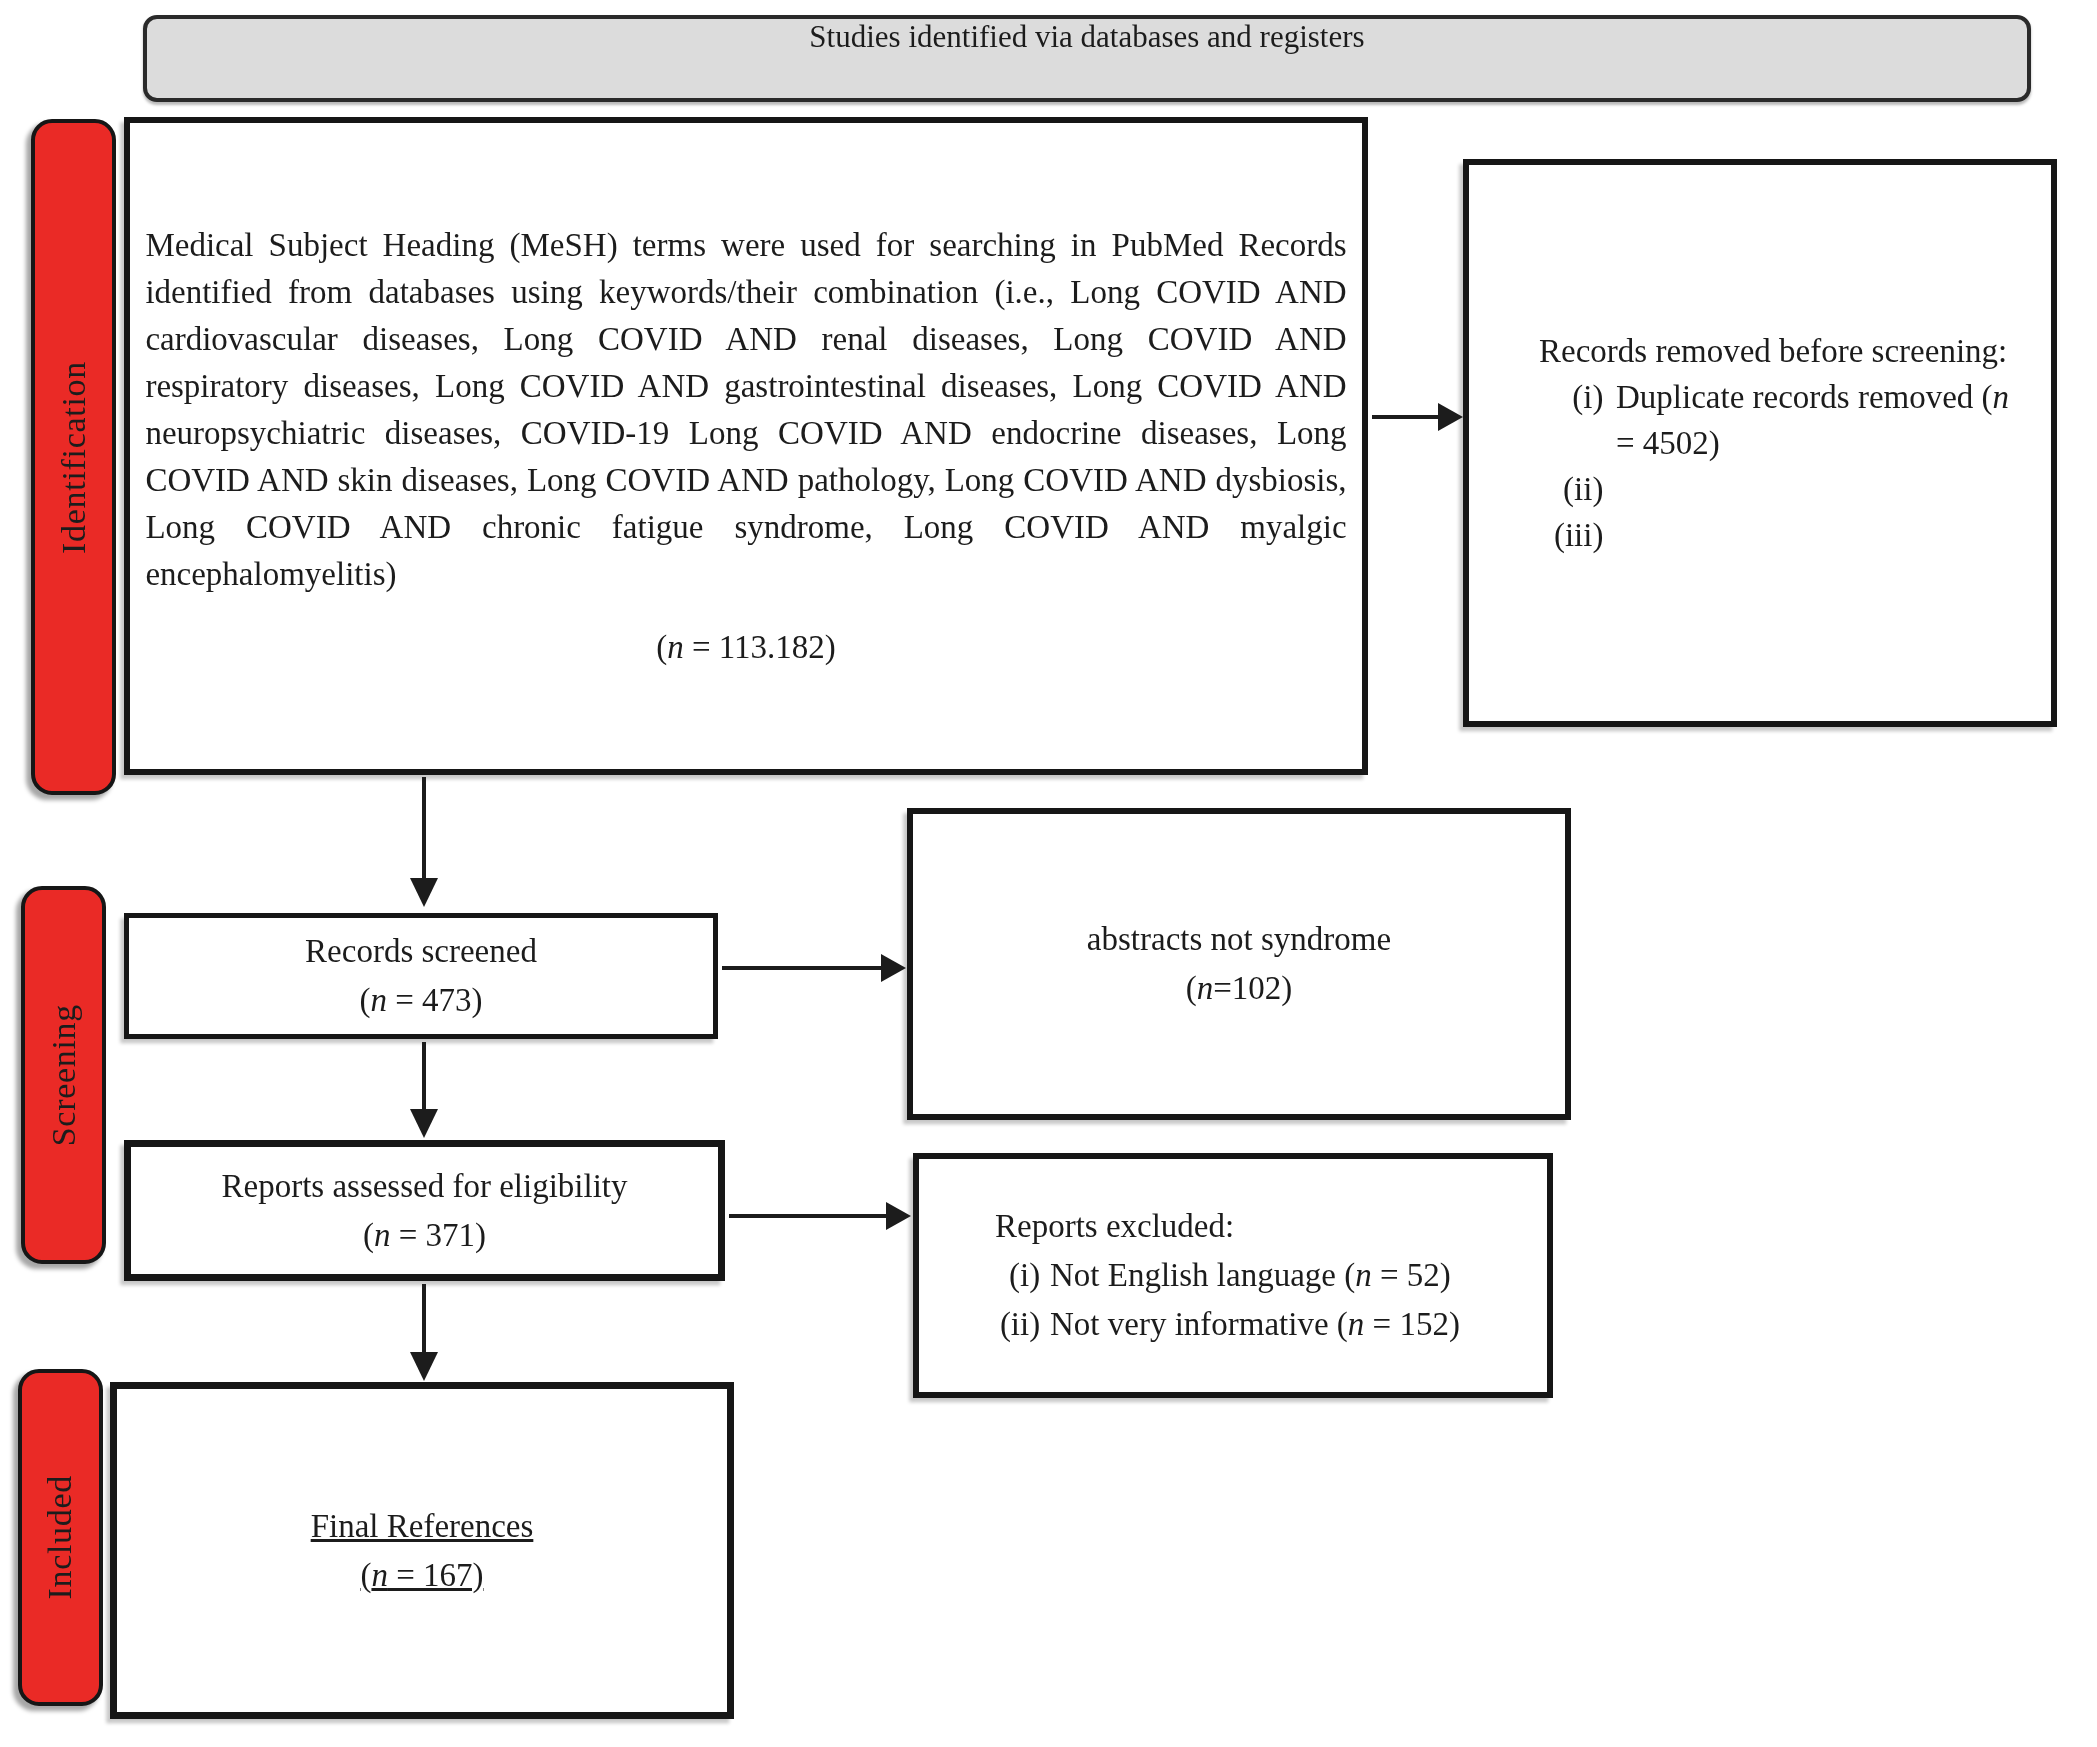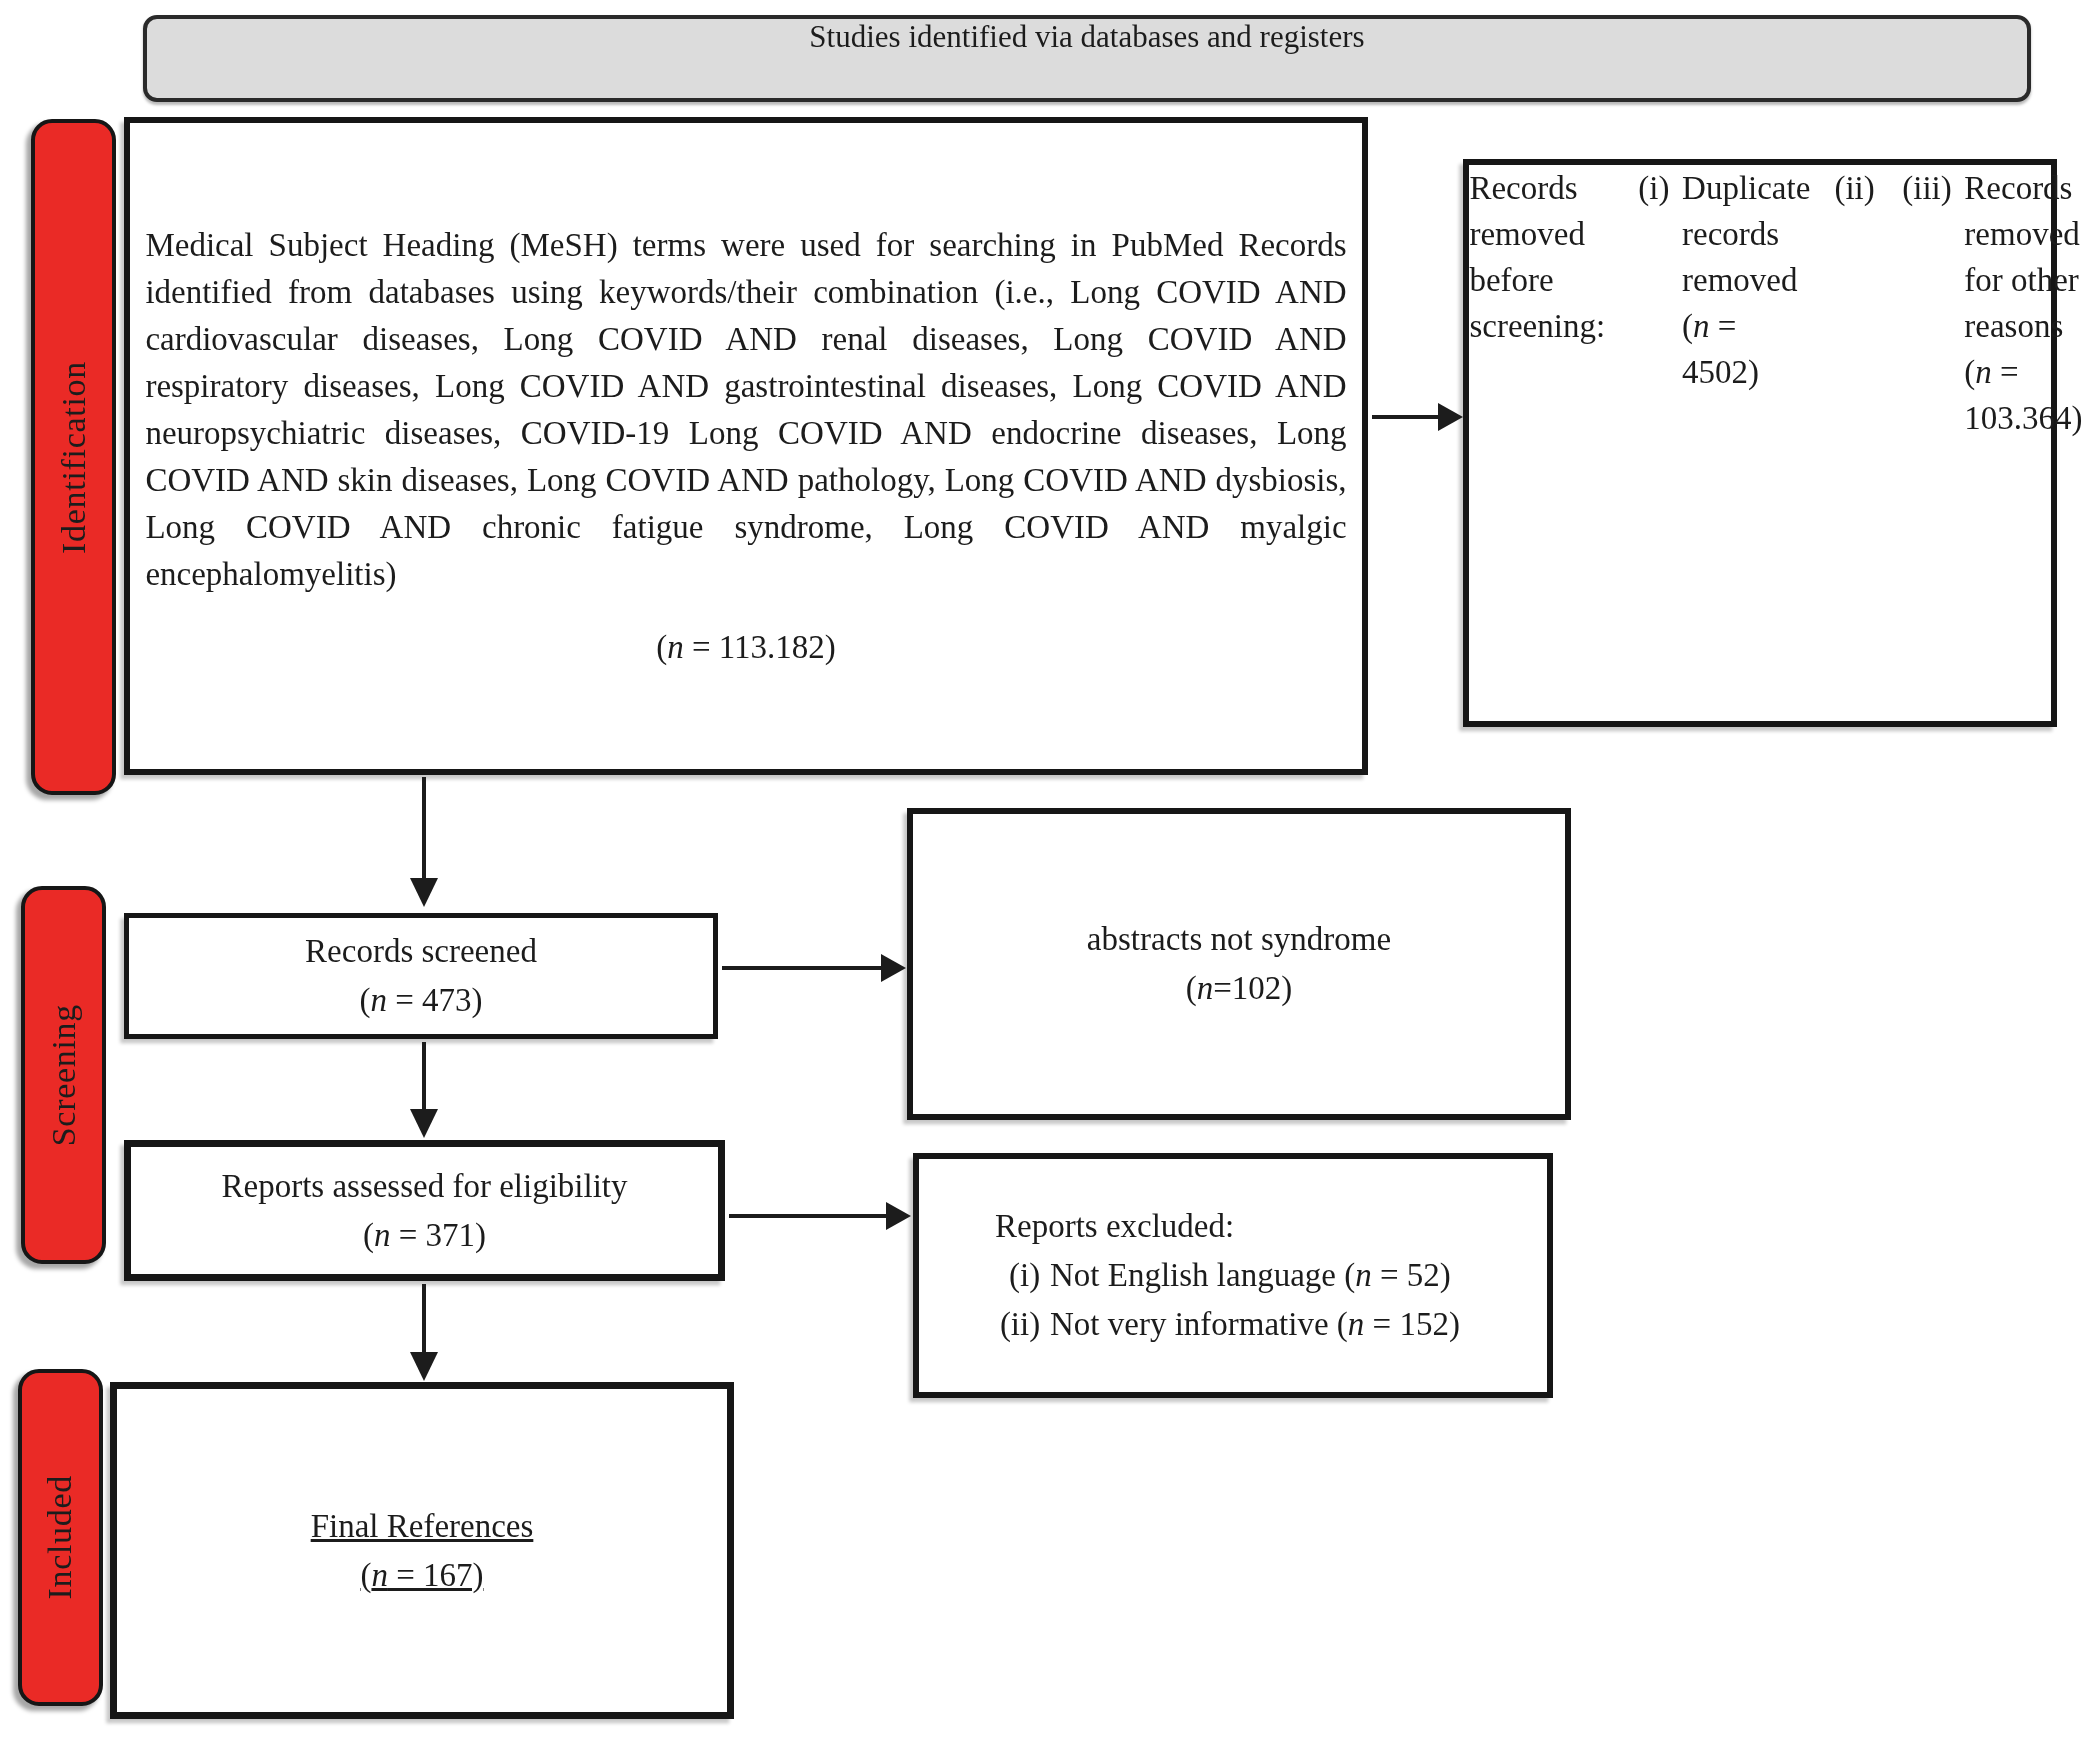--- a/index.html
+++ b/index.html
@@ -62,21 +62,21 @@
     line-height: 49px;
   }
 
   .box-main { left: 124px; top: 117px; width: 1244px; height: 658px;
               display: flex; flex-direction: column; justify-content: center;
               padding: 0 15.4px; gap: 26px; }
   .box-main .para { text-align: justify; line-height: 47px; }
   .box-main .count { text-align: center; line-height: 47px; }
 
   .box-removed { left: 1463px; top: 159px; width: 594px; height: 568px;
-                 display: flex; flex-direction: row; justify-content: center;
+                 display: flex; flex-direction: column; justify-content: center;
                  padding-left: 70px; padding-right: 38px; line-height: 46px; }
   .box-rep-excluded { left: 913px; top: 1145px; width: 640px; height: 245px;
                  display: flex; flex-direction: column; justify-content: center;
                  padding-left: 76px; padding-right: 21px; line-height: 49px; margin-top: 8px; }
 
   .list-row { display: flex; }
   .list-num { flex: 0 0 77px; text-align: right; padding-right: 12.6px; box-sizing: border-box; }
   .list-num-sm { flex: 0 0 55px; text-align: right; padding-right: 9.8px; box-sizing: border-box; }
   .list-txt { flex: 1; }
   .box-removed .list-txt { max-width: 399px; }
@@ -140,21 +140,20 @@
   <div>Records removed before screening:</div>
   <div class="list-row">
     <div class="list-num">(i)</div>
     <div class="list-txt">Duplicate records removed (<i>n</i> = 4502)</div>
   </div>
   <div class="list-row">
     <div class="list-num">(ii)</div>
   </div>
   <div class="list-row">
     <div class="list-num">(iii)</div>
-    <div class="list-txt">Records removed for other reasons (<i>n</i> = 103.364)</div>
   </div>
 </div>
 
 <div class="fbox box-screened centered">
   <div>Records screened</div>
   <div>(<i>n</i> = 473)</div>
 </div>
 
 <div class="fbox box-rec-excluded centered">
   <div>abstracts not syndrome</div>

